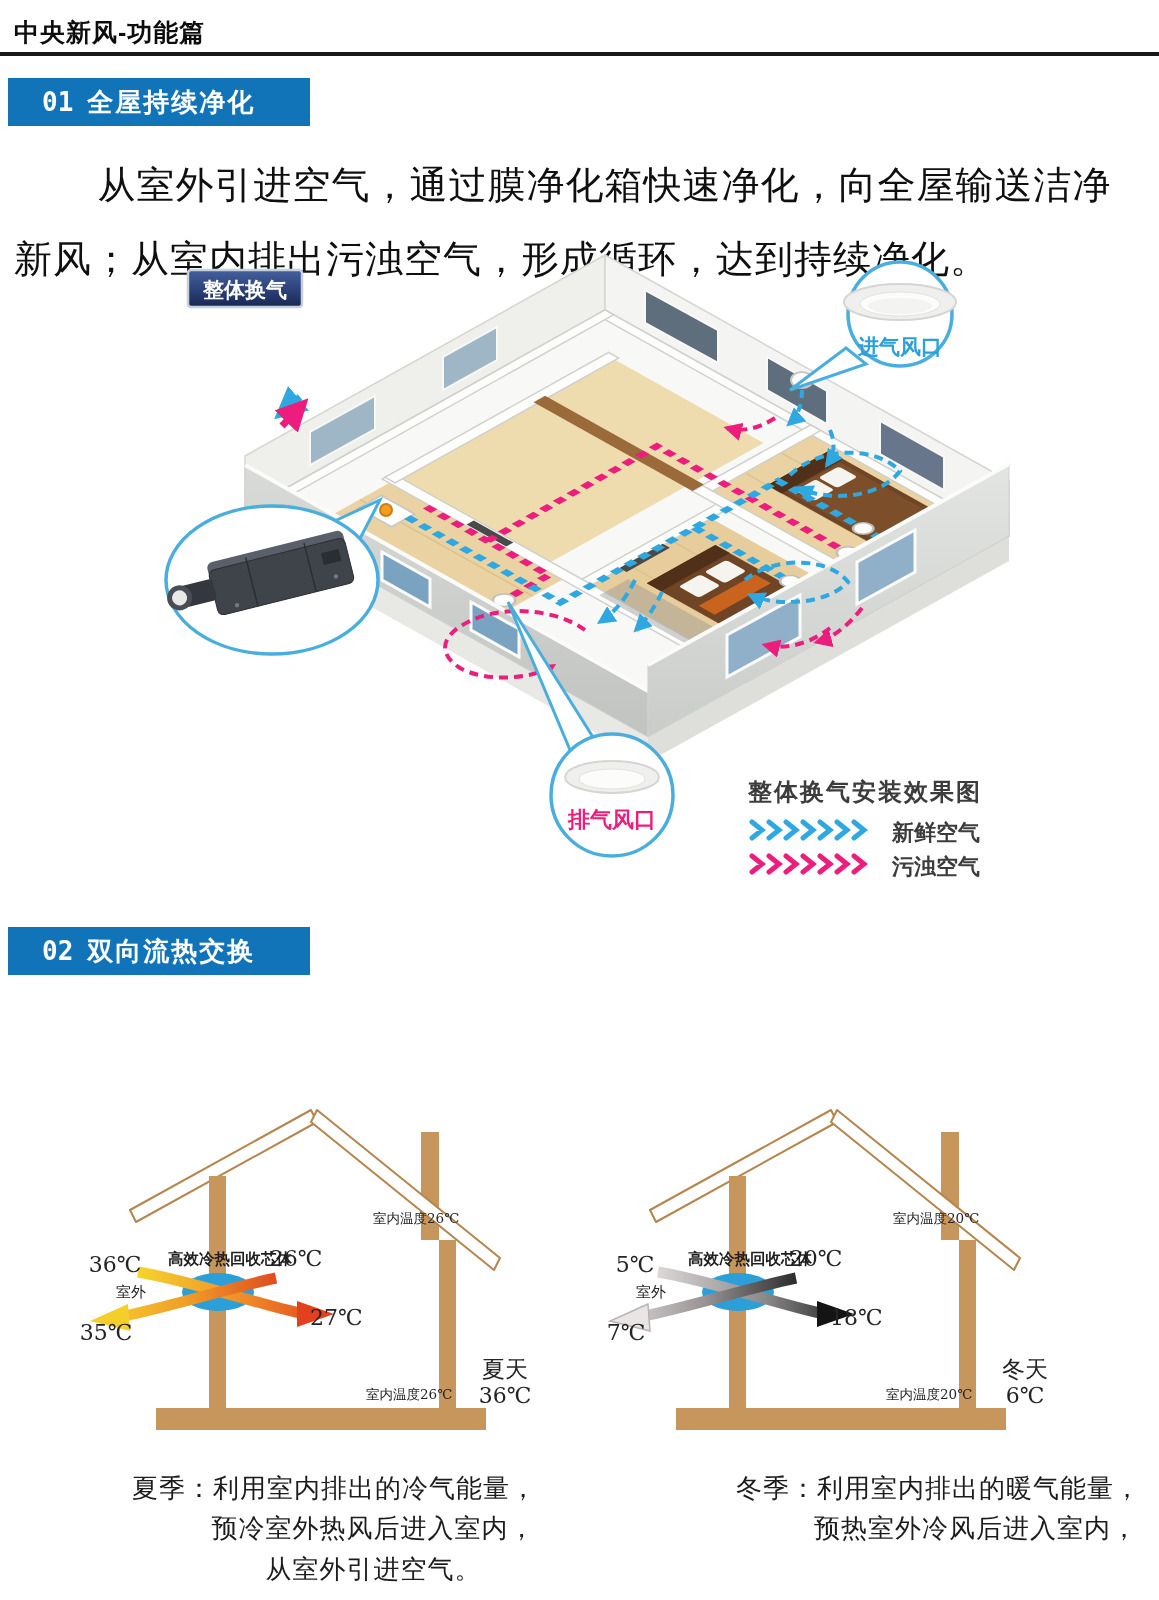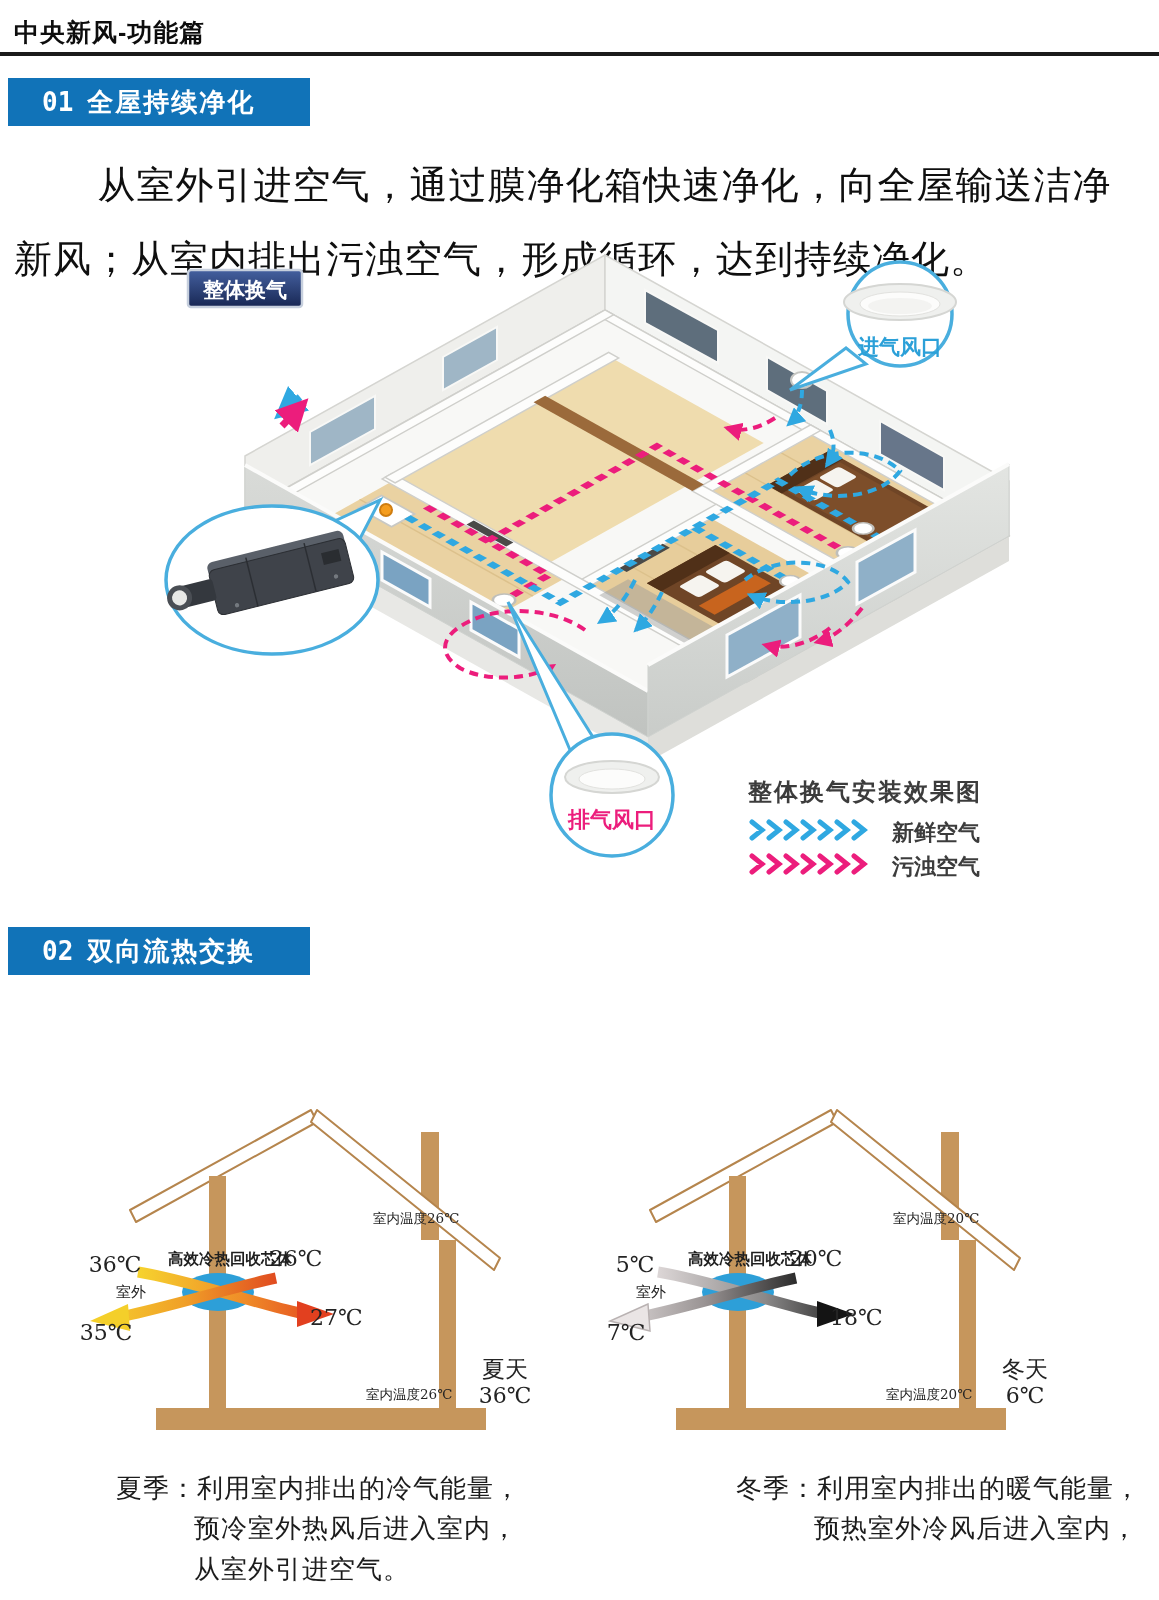--- a/index.html
+++ b/index.html
@@ -14,21 +14,21 @@
   .banner2{top:912px;margin-top:15px;}
   .para{position:absolute;left:14px;width:1132px;font-size:38px;line-height:1.95;letter-spacing:1px;
         text-indent:2.2em;color:#0f0f0f;}
   .para1{top:148px;}
   .para2{top:995px;}
   .fig-main{position:absolute;left:130px;top:250px;width:900px;height:632px;}
   .fig-hx{position:absolute;top:1082px;width:470px;height:368px;}
   .fig-hx.summer{left:68px;}
   .fig-hx.winter{left:588px;}
   .caption{position:absolute;top:1468px;font-size:26px;line-height:1.55;color:#1c1c1c;letter-spacing:1px;}
-  .caption.summer{left:116px;}
+  .caption.summer{left:132px;text-align:center;}
   .caption.winter{left:688px;margin-left:48px;}
   .caption .indent{padding-left:78px;}
   svg text{font-family:"Liberation Sans","DejaVu Sans",sans-serif;}
   svg .serif{font-family:"DejaVu Serif","Liberation Serif",serif;}
 </style>
 </head>
 <body>
 
 <div class="page">
 

